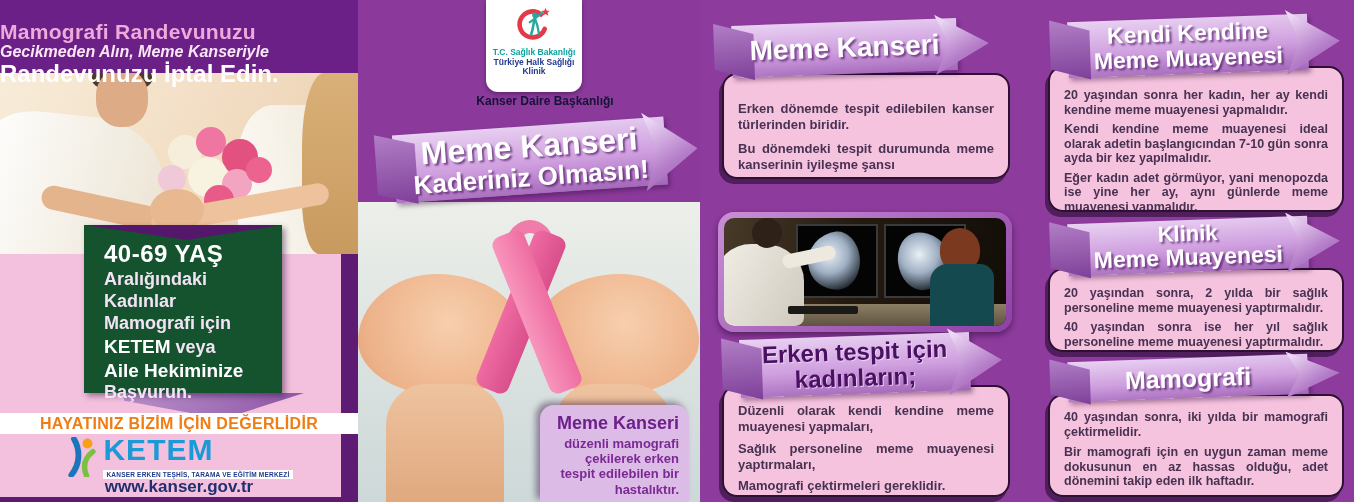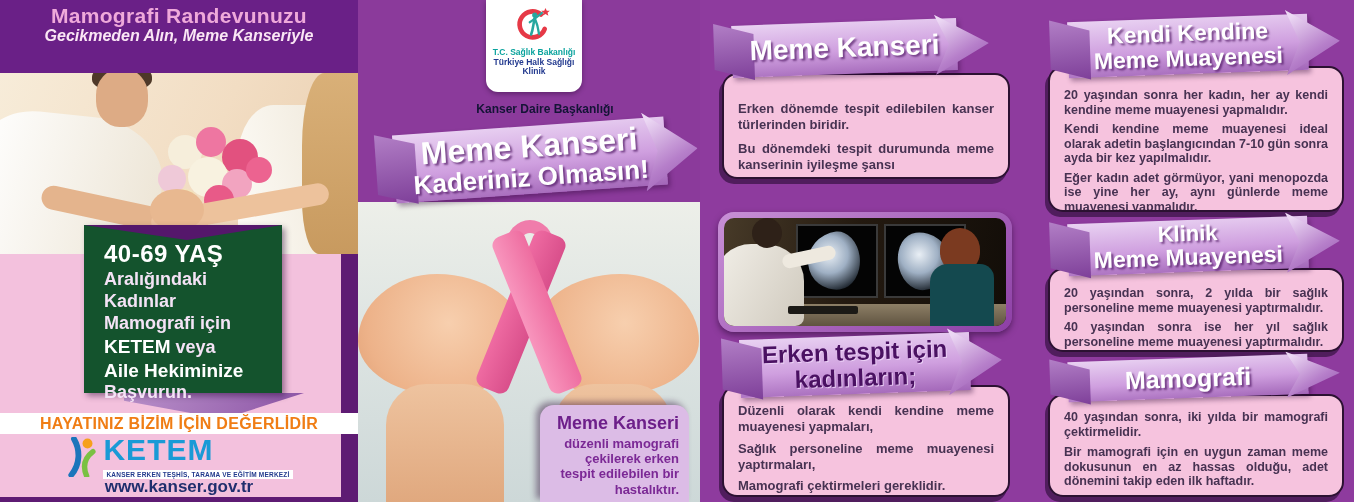--- a/index.html
+++ b/index.html
@@ -2,21 +2,21 @@
 <html><head>
 <meta charset="utf-8">
 <style>
   *{margin:0;padding:0;box-sizing:border-box;}
   html,body{background:#555;}
   body{font-family:"Liberation Sans","DejaVu Sans",sans-serif;}
   #page{position:relative;width:1354px;height:502px;overflow:hidden;background:#8e3b9e;}
 
   
   .lp{position:absolute;left:0;top:0;width:358px;height:502px;background:#f3c1dd;overflow:hidden;}
-  .lp-header{position:absolute;left:0;top:0;width:358px;height:73px;background:#6a2087;text-align:center;padding-top:4px;z-index:5;}
+  .lp-header{position:absolute;left:0;top:0;width:358px;height:73px;background:#6a2087;padding-top:20px;z-index:5;}
   .lp-h1{font-size:21px;font-weight:bold;color:#efa9da;letter-spacing:.3px;line-height:1.1;}
   .lp-h2{font-size:16px;font-weight:bold;color:#fbe6f5;line-height:1.1;font-style:italic;}
   .lp-h3{font-size:24px;font-weight:bold;color:#ffffff;line-height:1.05;}
 
   .ph1{position:absolute;left:0;top:73px;width:358px;height:181px;overflow:hidden;
        background:linear-gradient(115deg,#f7ecd9 0%,#f2ddc3 55%,#e9cdae 100%);}
   .man-shirt{position:absolute;left:-24px;top:42px;width:185px;height:150px;border-radius:30% 40% 0 0;
        background:linear-gradient(100deg,#ffffff,#ece4d4);transform:rotate(6deg);}
   .man-head{position:absolute;left:96px;top:-4px;width:52px;height:58px;border-radius:45%;background:#ddab85;}
   .man-hair{position:absolute;left:92px;top:-10px;width:60px;height:28px;border-radius:50% 50% 40% 40%;background:#4e3828;}
@@ -52,21 +52,21 @@
        padding:1px 3px;margin-top:1px;letter-spacing:.2px;}
   .ketem-url{position:absolute;left:0;top:477px;width:358px;text-align:center;z-index:9;
        color:#202f6e;font-size:17px;font-weight:bold;}
 
   
   .mp{position:absolute;left:358px;top:0;width:342px;height:502px;background:#8b3a9b;overflow:hidden;}
   .logo-box{position:absolute;left:128px;top:0;width:96px;height:92px;background:#fff;border-radius:0 0 12px 12px;
        box-shadow:0 2px 5px rgba(30,0,40,.4);text-align:center;padding-top:2px;z-index:4;}
   .min1{font-size:8.5px;font-weight:bold;color:#0aa39e;line-height:1.15;}
   .min2{font-size:8.5px;font-weight:bold;color:#233a8f;line-height:1.1;}
-  .dept{position:absolute;left:0;top:102px;width:342px;text-align:center;color:#141436;font-size:12px;font-weight:bold;z-index:4;padding-left:32px;}
+  .dept{position:absolute;left:0;top:94px;width:342px;text-align:center;color:#141436;font-size:12px;font-weight:bold;z-index:4;padding-left:32px;}
 
   .ph3{position:absolute;left:0;top:202px;width:342px;height:300px;overflow:hidden;
        background:linear-gradient(180deg,#edefe9 0%,#dde4e2 45%,#cdd8d8 100%);}
   .hand{position:absolute;background:radial-gradient(circle at 55% 40%,#f7cfae,#edb289 70%,#df9f74);}
   .hand-l{left:0px;top:72px;width:165px;height:122px;border-radius:48% 52% 46% 54%/55% 50% 50% 45%;}
   .hand-r{left:176px;top:72px;width:165px;height:122px;border-radius:52% 48% 54% 46%/50% 55% 45% 50%;}
   .wrist{position:absolute;background:linear-gradient(#eec39f,#e0a87e);border-radius:34% 34% 0 0;}
   .wrist-l{left:28px;top:182px;width:118px;height:120px;}
   .wrist-r{left:196px;top:182px;width:118px;height:120px;}
   .rbn-band{position:absolute;border-radius:9px;}
@@ -113,20 +113,21 @@
 </style>
 </head>
 <body>
 
 <div id="page">
 
   <div class="lp">
     <div class="lp-header">
       <div class="lp-h1">Mamografi Randevunuzu</div>
       <div class="lp-h2">Gecikmeden Alın, Meme Kanseriyle</div>
+      <div class="lp-h3">Randevunuzu İptal Edin.</div>
     </div>
 
     <div class="ph1">
       <div class="man-shirt"></div>
       <div class="man-hair"></div>
       <div class="man-head"></div>
       <div class="woman-dress"></div>
       <div class="woman-hair"></div>
       <div class="fl" style="left:168px;top:62px;width:34px;height:34px;background:#f6eedb;"></div>
       <div class="fl" style="left:196px;top:54px;width:30px;height:30px;background:#ee76a1;"></div>

